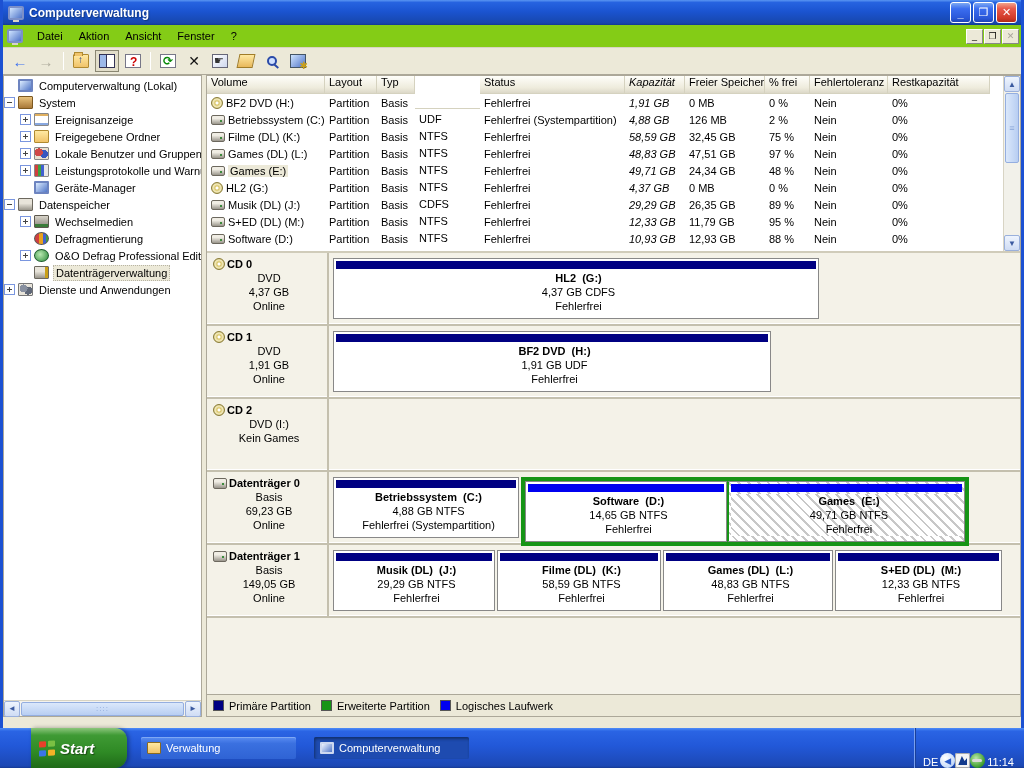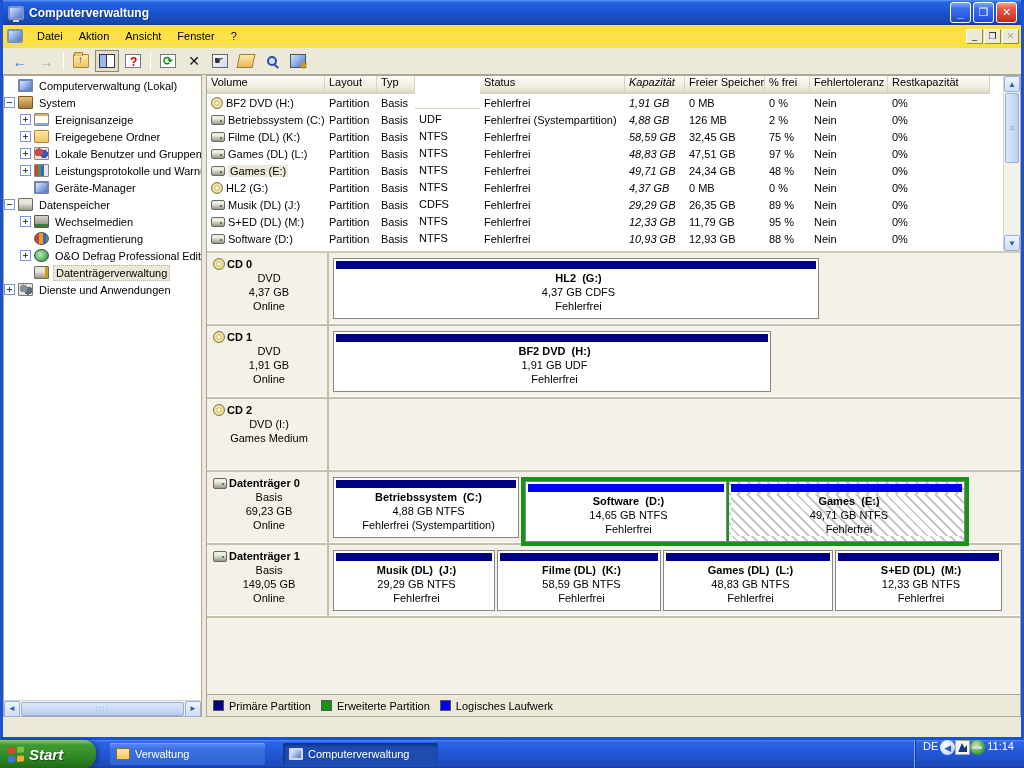--- a/index.html
+++ b/index.html
@@ -17,21 +17,21 @@
      text-shadow:1px 1px 1px #10367e;white-space:nowrap;}
   .wbtn{width:21px;height:21px;margin-left:2px;border-radius:3px;border:1px solid #fff;
      color:#fff;font-size:11px;font-weight:bold;display:flex;align-items:center;justify-content:center;
      background:linear-gradient(180deg,#7da9f2 0%,#3b6ef0 30%,#2a57d8 80%,#1e45b8 100%);}
   .wbtn.close{background:linear-gradient(180deg,#f2a48c 0%,#e8594a 30%,#d03a28 80%,#b02a18 100%);}
   .icon16{width:16px;height:14px;display:inline-block;position:relative;flex:none;}
   .pcicon{border:2px solid #7c90c8;background:linear-gradient(135deg,#cfe4ff,#4f74c8);border-radius:2px;}
   .pcicon:after{content:"";position:absolute;left:3px;right:3px;bottom:-4px;height:2px;background:#d8d4c8;}
 
   
-  .menubar{height:23px;background:#fde047;display:flex;align-items:center;padding:0 2px 0 4px;border-bottom:1px solid #d8d4c4;}
+  .menubar{height:23px;background:#84cc16;display:flex;align-items:center;padding:0 2px 0 4px;border-bottom:1px solid #d8d4c4;}
   .menuitem{padding:3px 8px;cursor:default;}
   .menubar .spacer{flex:1;}
   .mdibtn{width:17px;height:15px;margin-left:1px;border:1px solid;border-color:#fff #888 #888 #fff;
      background:#ece9d8;font-size:9px;display:flex;align-items:center;justify-content:center;color:#000;}
   .mdibtn.dis{color:#a8a49a;}
 
   
   .toolbar{height:27px;background:#ece9d8;display:flex;align-items:center;padding:0 4px;border-bottom:1px solid #aca899;}
   .tbtn{width:24px;height:22px;display:flex;align-items:center;justify-content:center;margin:0 1px;border:1px solid transparent;}
   .tbtn.pressed{border:1px solid #8a8772;background:#e2deca;}
@@ -132,37 +132,37 @@
   .extwrap .volbox + .volbox{border-left:2px solid #169416;}
 
   
   .legend{height:22px;flex:none;background:#ece9d8;border-top:1px solid #aca899;display:flex;align-items:center;padding-left:6px;}
   .lgsq{width:11px;height:11px;border:1px solid #555;margin:0 5px 0 10px;flex:none;}
   .lgsq:first-child{margin-left:0;}
 
   .bottomstrip{height:20px;flex:none;background:#ece9d8;}
 
   
-  #taskbar{position:absolute;left:0;bottom:0;width:1024px;height:28px;display:flex;align-items:stretch;
-     background:linear-gradient(180deg,#4e8df8 0%,#2a64e4 8%,#2258d8 45%,#1c48b4 95%,#163a93 100%);}
+  #taskbar{position:absolute;left:0;bottom:0;width:1024px;height:40px;display:flex;align-items:stretch;
+     background:linear-gradient(180deg,#4e8df8 0%,#2a64e4 8%,#2258d8 45%,#1c48b4 95%,#163a93 100%);padding-left:31px;}
   #startbtn{width:96px;flex:none;display:flex;align-items:center;padding-left:8px;color:#fff;font-weight:bold;font-style:italic;font-size:15px;
      background:linear-gradient(180deg,#8cc67c 0%,#3f9a34 18%,#2f8a25 60%,#1f6a18 100%);
      border-radius:0 12px 12px 0;box-shadow:2px 0 4px rgba(0,0,0,.35);text-shadow:1px 1px 1px #1a4a14;}
   .winflag{width:16px;height:15px;display:inline-block;margin-right:5px;position:relative;transform:skewY(-5deg);}
   .winflag i{position:absolute;width:7px;height:6px;border-radius:1px;}
   .winflag .r{left:0;top:0;background:#e8402a;} .winflag .g{right:0;top:0;background:#7ac043;}
   .winflag .b{left:0;bottom:0;background:#3b74e8;} .winflag .y{right:0;bottom:0;background:#f2b227;}
   .taskbtns{flex:1;display:flex;align-items:center;padding-left:14px;gap:18px;min-width:0;}
   .taskbtn{width:155px;height:22px;display:flex;align-items:center;padding:0 6px;color:#fff;border-radius:2px;white-space:nowrap;overflow:hidden;
      background:linear-gradient(180deg,#5a8df2 0%,#3a70e0 30%,#2f63d4 100%);box-shadow:inset 0 1px 0 #7fa8f4;}
   .taskbtn.active{background:#1e4bb0;box-shadow:inset 1px 2px 3px #11306e;}
   .tbicon{width:14px;height:12px;flex:none;margin-right:5px;position:relative;border-radius:1px;}
   .tb-folder{background:linear-gradient(180deg,#ffe9a2,#f0c36a);border:1px solid #8a6a20;}
   .tb-pc{border:2px solid #cdd8f0;background:linear-gradient(135deg,#eef4ff,#5277c8);}
-  .tray{flex:none;display:flex;align-items:flex-start;padding:0 10px 0 8px;gap:0;color:#fff;
+  .tray{flex:none;display:flex;align-items:flex-end;padding:0 10px 0 8px;gap:0;color:#fff;
      border-left:1px solid #7aa0ee;box-shadow:inset 1px 0 0 #1a3f9a;}
   .traylang{font-size:11px;color:#fff;padding-right:2px;}
   .chev{width:15px;height:15px;border-radius:50%;background:radial-gradient(circle at 35% 35%,#ffffff,#cfe0fa 60%,#9cbcf0);color:#2a5ac8;
      display:flex;align-items:center;justify-content:center;font-size:9px;font-weight:bold;}
   .trayic{width:15px;height:15px;border-radius:2px;position:relative;}
   .tic1{background:#f4f4f4;box-shadow:inset 0 0 0 1px #aaa;}
   .tic1:after{content:"";position:absolute;left:3px;top:3px;width:9px;height:9px;background:#123a8c;clip-path:polygon(0 100%,40% 0,70% 55%,100% 20%,100% 100%);}
   .tic2{background:radial-gradient(circle at 40% 35%,#b8e8a8,#3a9a2a 70%,#1f6a18);border-radius:50%;}
   .tic2:after{content:"";position:absolute;left:2px;top:6px;width:10px;height:3px;background:#d8d8d8;border-radius:2px;}
   .traytime{font-size:11px;margin-left:2px;}
@@ -519,21 +519,21 @@
           </div>
 
           <div class="gdev">
             <div class="glabel">
               <div class="gname">
                   <i class="gicon cd"></i>
                   <b>CD 2</b>
                 </div>
               <div>DVD (I:)</div>
                 <div></div>
-                <div>Games Medium</div>
+                <div>Kein Games</div>
             </div>
             <div class="gvols"></div>
           </div>
 
           <div class="gdev">
             <div class="glabel">
               <div class="gname">
                   <i class="gicon hdd"></i>
                   <b>Datenträger 0</b>
                 </div>

